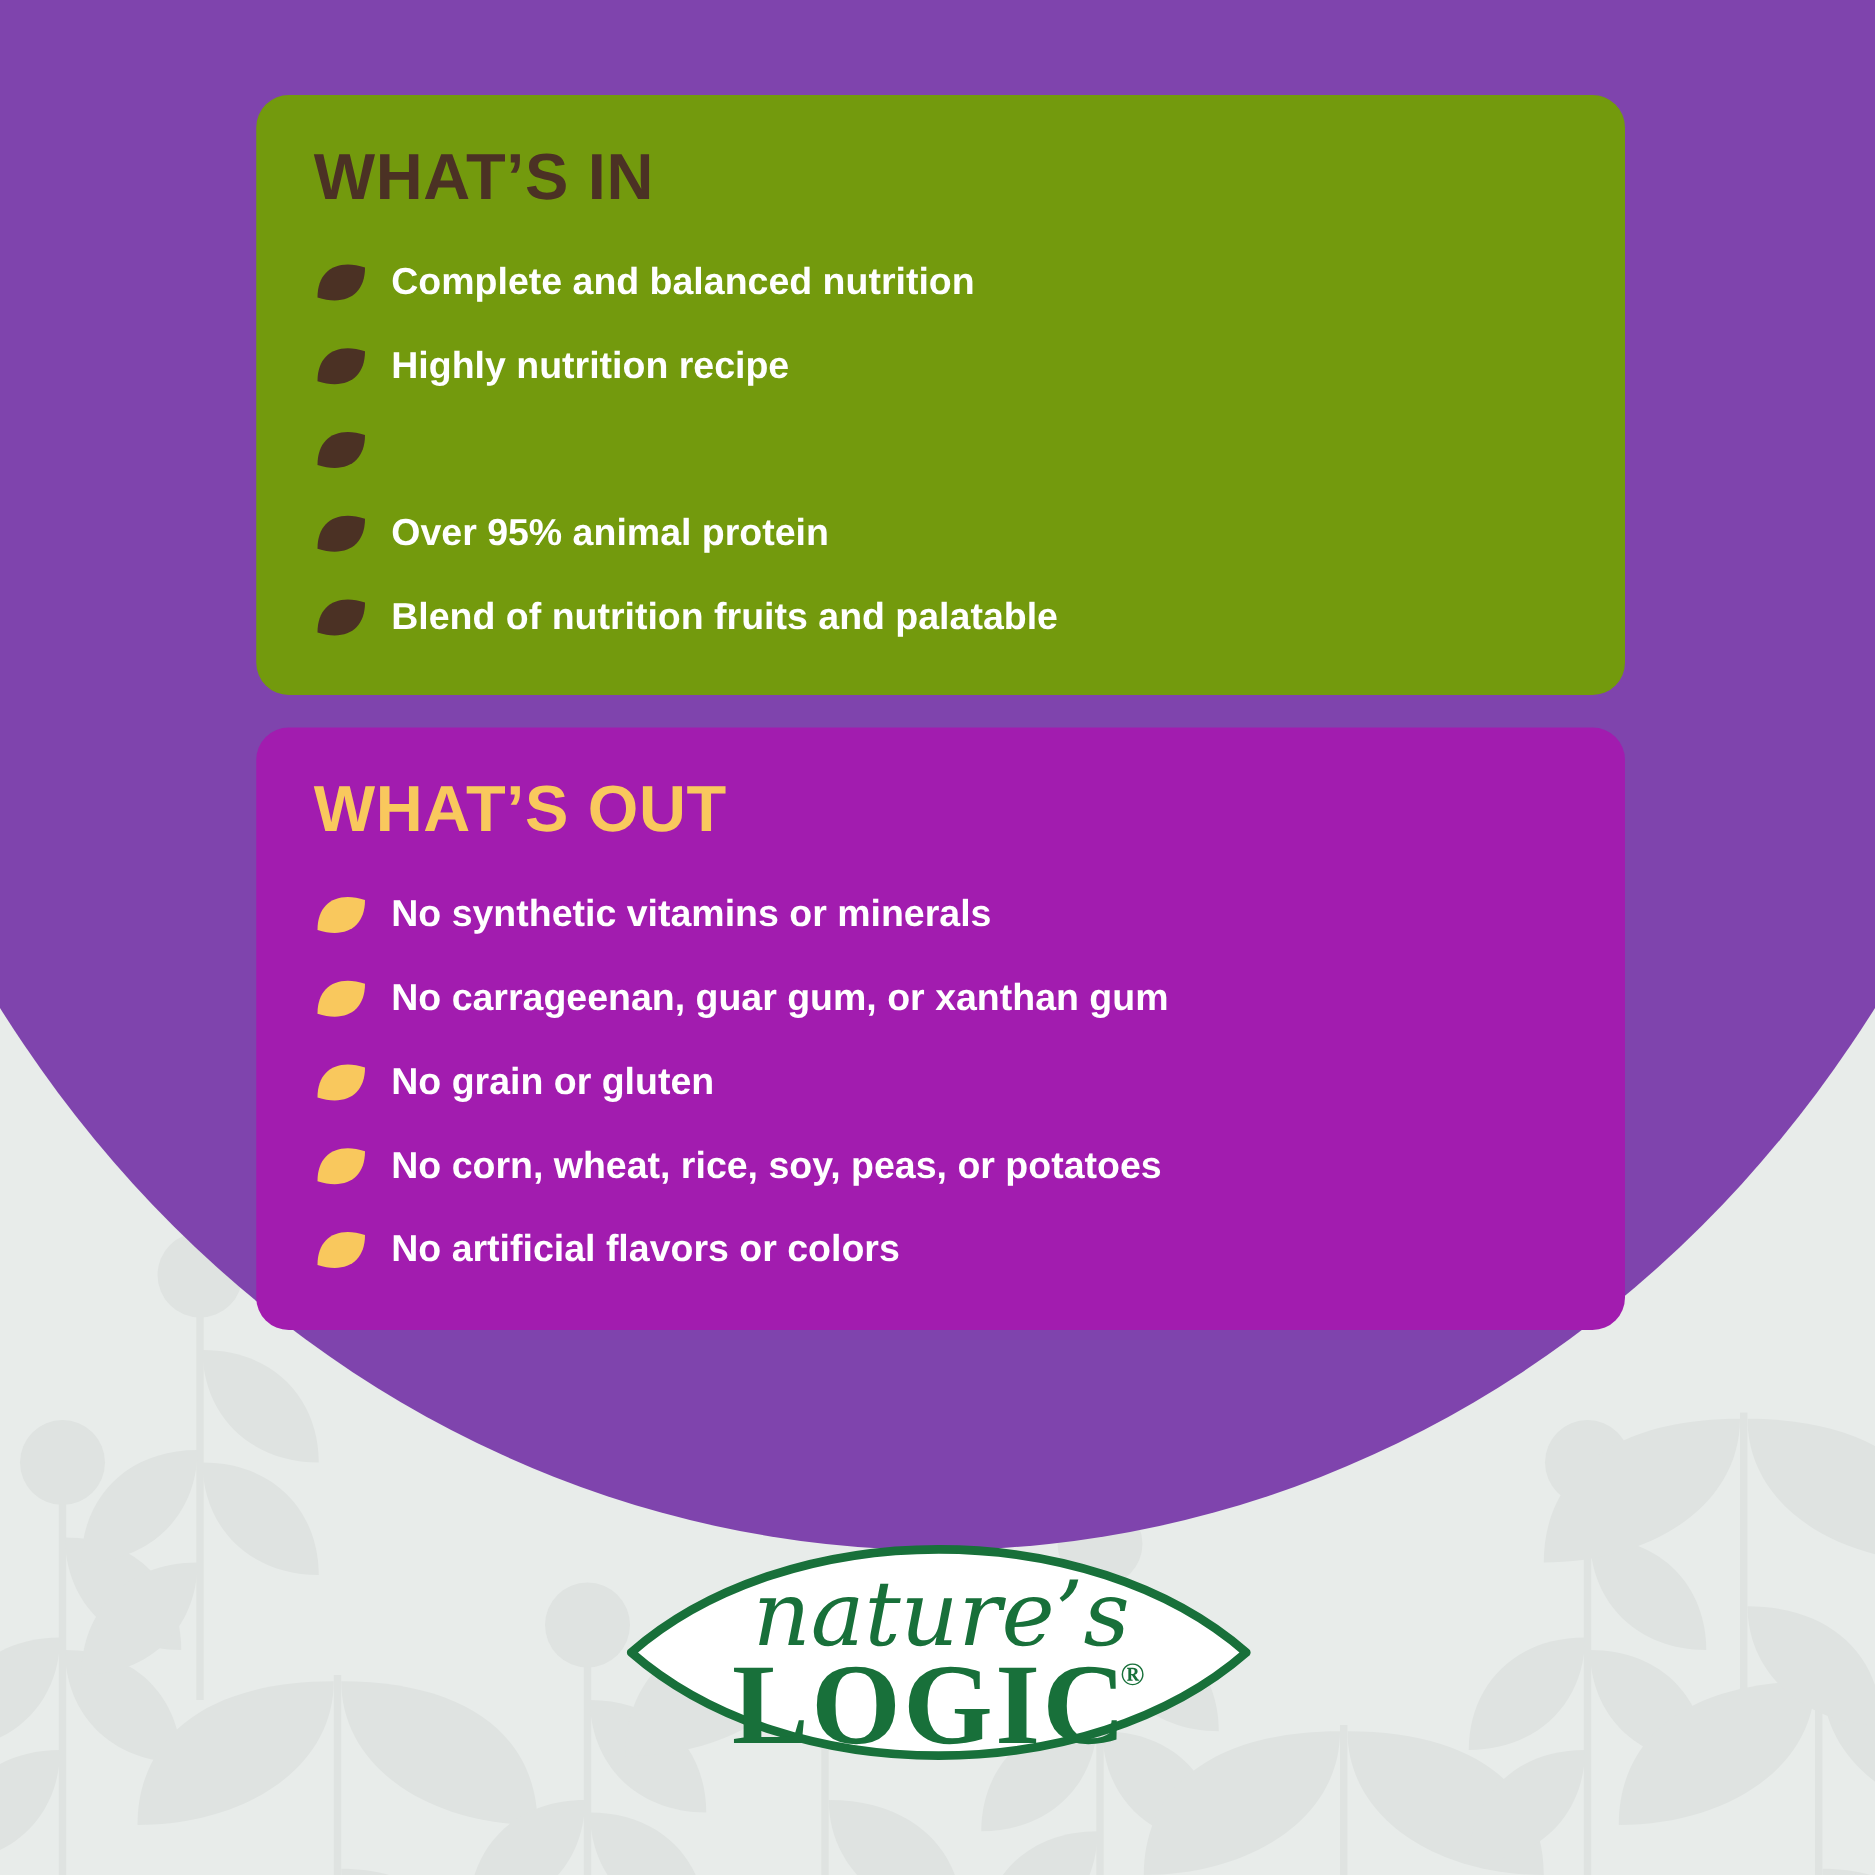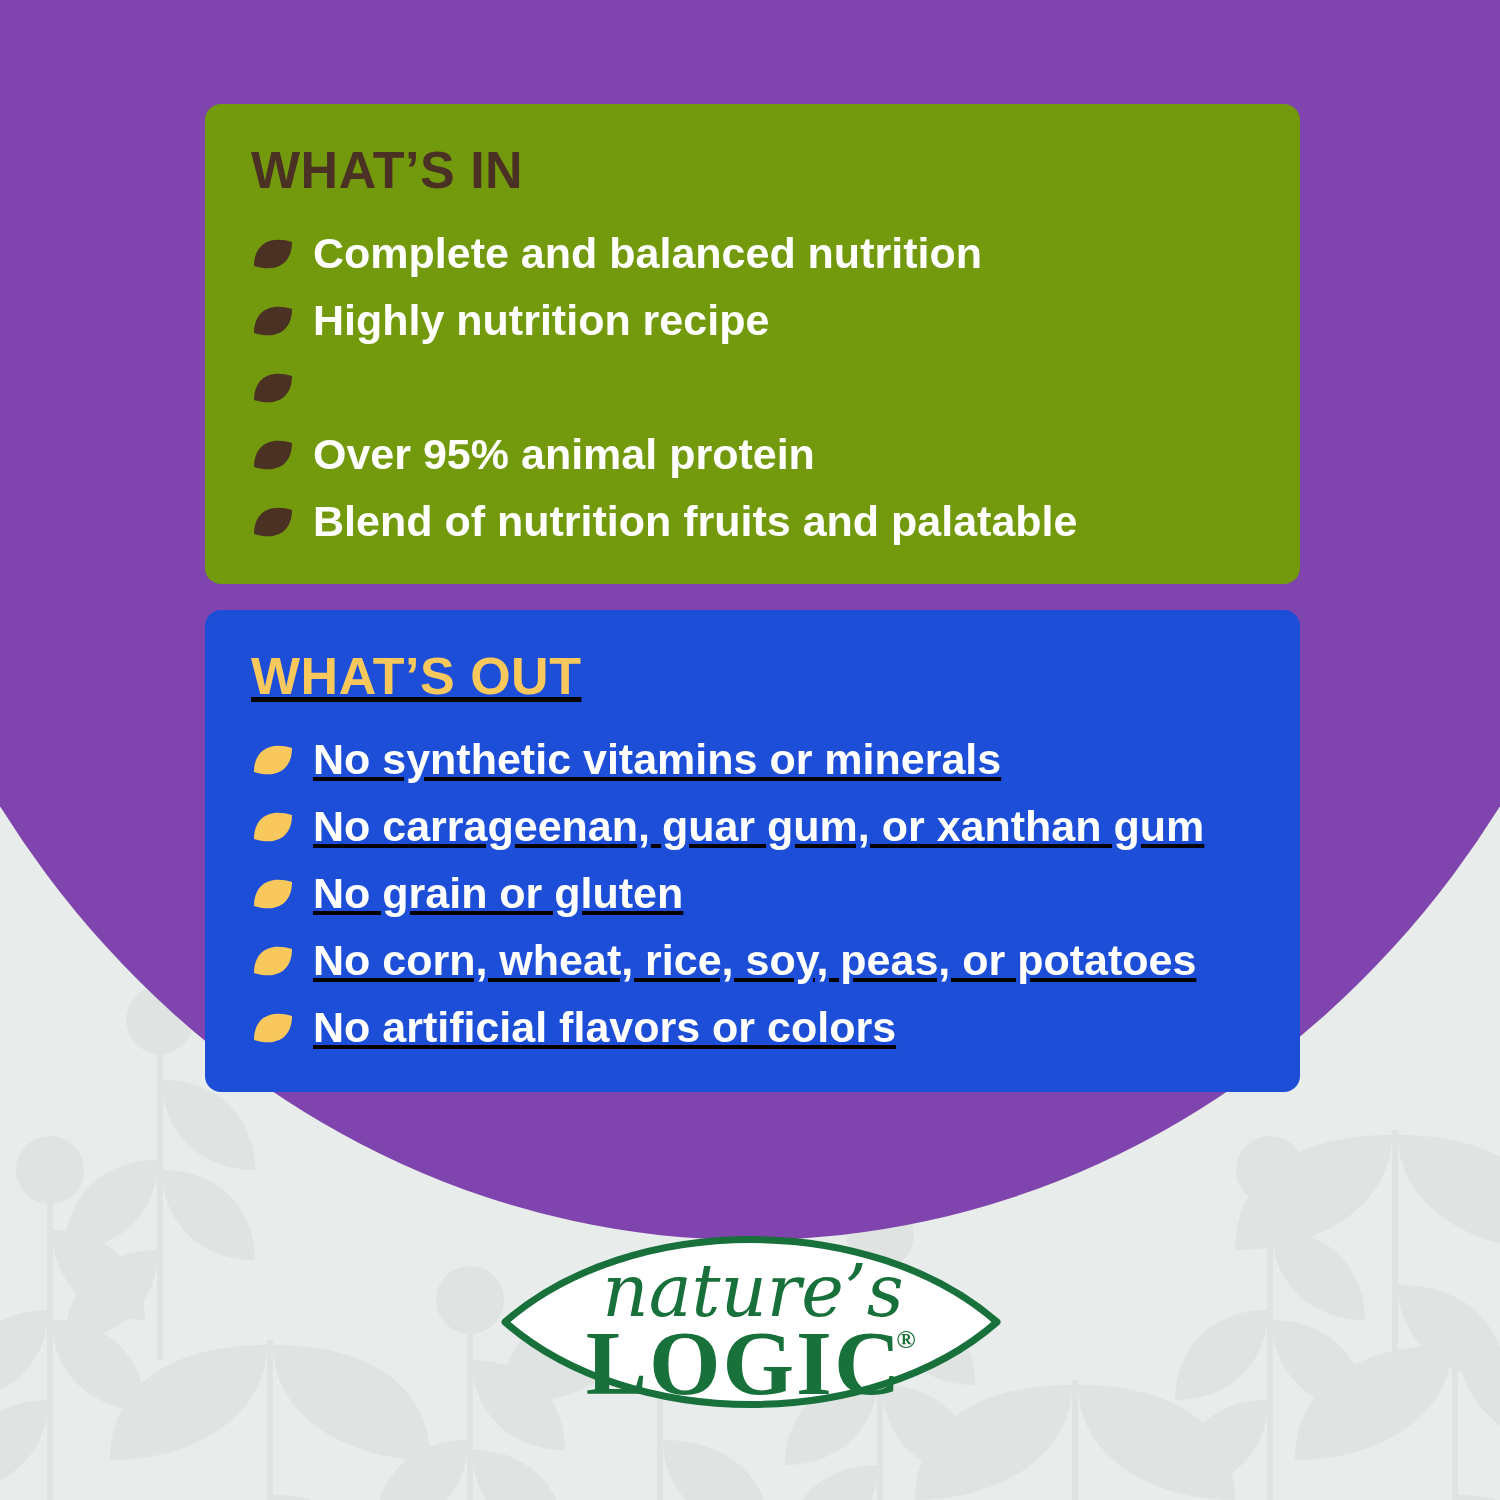--- a/index.html
+++ b/index.html
@@ -35,41 +35,39 @@
     height: 2000px;
     background: #7f44ad;
     border-radius: 50% / 50%;
     z-index: 1;
   }
 
   
   .card {
     position: absolute;
     z-index: 3;
-    border-radius: 16px;
-    margin-top: 28px;
+    border-radius: 26px;
   }
 
   #whats-in-card {
     left: 205px;
     top: 76px;
     width: 1095px;
     height: 480px;
     background: #739a0d;
     padding: 40px 46px 0 46px;
   }
 
   #whats-out-card {
     left: 205px;
     top: 582px;
     width: 1095px;
     height: 482px;
-    background: #1d4ed8;
+    background: #a21caf;
     padding: 40px 46px 0 46px;
-    text-decoration: underline;
   }
 
   .card-title {
     font-size: 52px;
     font-weight: bold;
     letter-spacing: 0.5px;
     line-height: 1;
     margin-bottom: 30px;
   }
   #whats-in-card .card-title { color: #4b3124; }
@@ -87,21 +85,21 @@
 
   .leaf-bullet {
     flex: 0 0 auto;
     width: 44px;
     height: 44px;
     display: block;
   }
 
   .bullet-text {
     color: #ffffff;
-    font-size: 43px;
+    font-size: 30px;
     font-weight: bold;
     line-height: 1.05;
     white-space: nowrap;
   }
 
   
   #brand-logo {
     position: absolute;
     left: 501px;
     top: 1196px;

